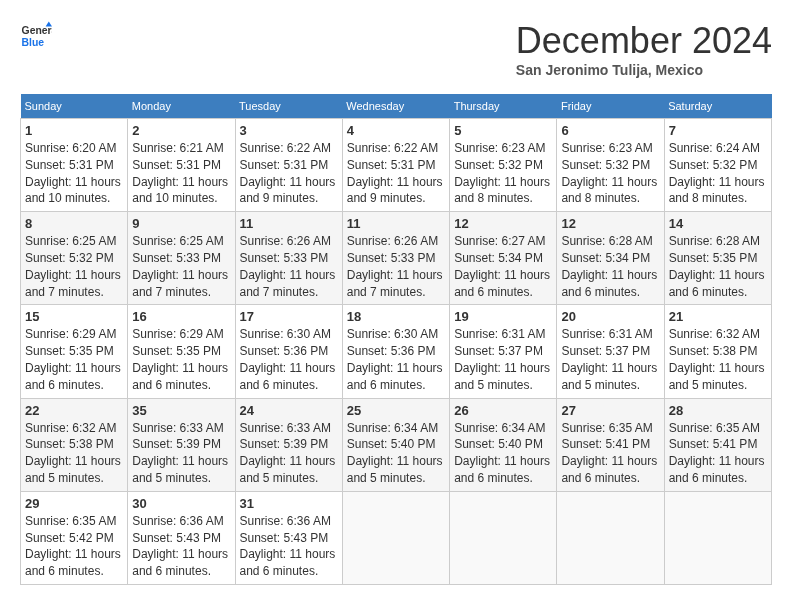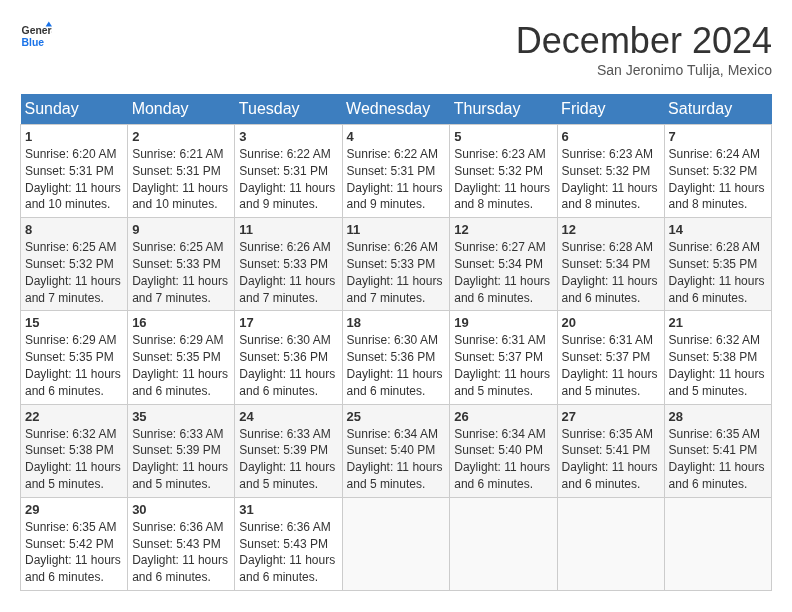--- a/index.html
+++ b/index.html
@@ -19,42 +19,42 @@
     .logo {
       display: flex;
       align-items: center;
       gap: 4px;
     }
     .logo-icon {
       width: 32px;
       height: 32px;
     }
     .title-block {
-      text-align: right;
     }
     .month-title {
       font-size: 36px;
       color: #333;
       font-weight: normal;
     }
     .subtitle {
       font-size: 14px;
       color: #555;
+      font-weight: bold;
     }
     table {
       width: 100%;
       border-collapse: collapse;
       font-size: 11px;
     }
     th {
       background-color: #3d7ebf;
       color: white;
       padding: 6px 4px;
       text-align: left;
-      font-size: 16px;
+      font-size: 11px;
       font-weight: normal;
     }
     td {
       border: 1px solid #ccc;
       vertical-align: top;
       padding: 4px;
       width: 108px;
       height: 90px;
       background: #fff;
     }

